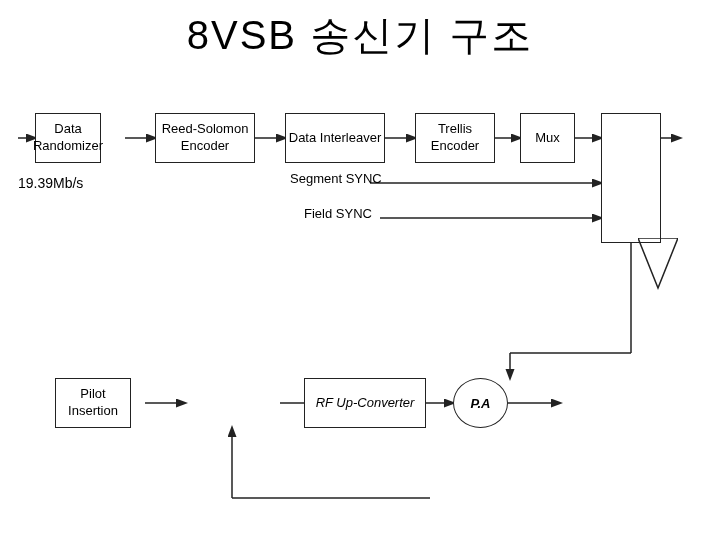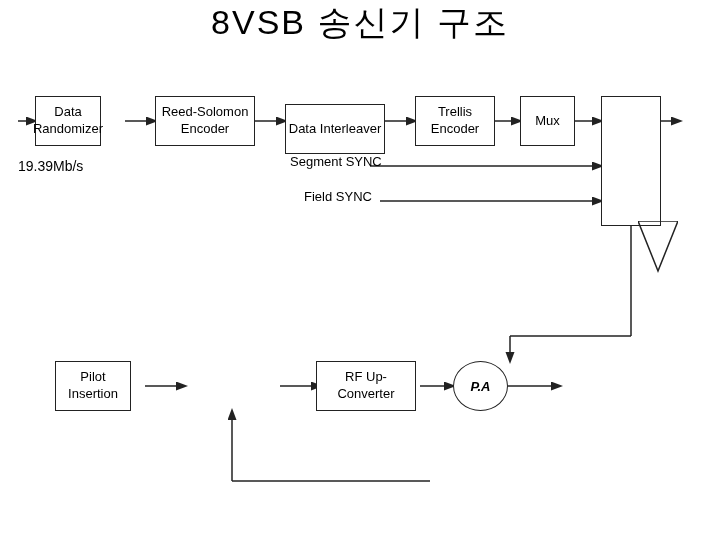--- a/index.html
+++ b/index.html
@@ -7,23 +7,23 @@
       width: 720px;
       height: 540px;
       background: #fff;
       font-family: Arial, sans-serif;
       overflow: hidden;
       position: relative;
     }
 
     .page-title {
       text-align: center;
-      font-size: 34px;
+      font-size: 40px;
       font-weight: normal;
-      padding-top: 0;
+      padding-top: 8px;
       padding-bottom: 20px;
       letter-spacing: 2px;
     }
 
     .diagram-area {
       position: relative;
       width: 720px;
       height: 440px;
     }
 
@@ -44,21 +44,21 @@
     #box-data-rand {
       left: 35px; top: 30px;
       width: 66px; height: 50px;
     }
     #box-reed-solomon {
       left: 155px; top: 30px;
       width: 100px; height: 50px;
     }
     #box-data-interleaver {
       left: 285px; top: 30px;
-      width: 100px; height: 50px; margin-top: 8px;
+      width: 100px; height: 50px;
     }
     #box-trellis {
       left: 415px; top: 30px;
       width: 80px; height: 50px;
     }
     #box-mux {
       left: 520px; top: 30px;
       width: 55px; height: 50px;
     }
 
@@ -71,22 +71,22 @@
     
     #box-pilot {
       left: 55px; top: 295px;
       width: 76px; height: 50px;
     }
     #box-vsb-mod {
       left: 185px; top: 295px;
       width: 95px; height: 50px;
     }
     #box-rf {
-      left: 316px; top: 295px;
-      width: 100px; height: 50px;
+      left: 304px; top: 295px;
+      width: 122px; height: 50px; font-style: italic;
     }
     #box-measurement {
       left: 350px; top: 390px;
       width: 160px; height: 50px;
     }
 
     
     #pa-circle {
       position: absolute;
       left: 453px; top: 295px;

